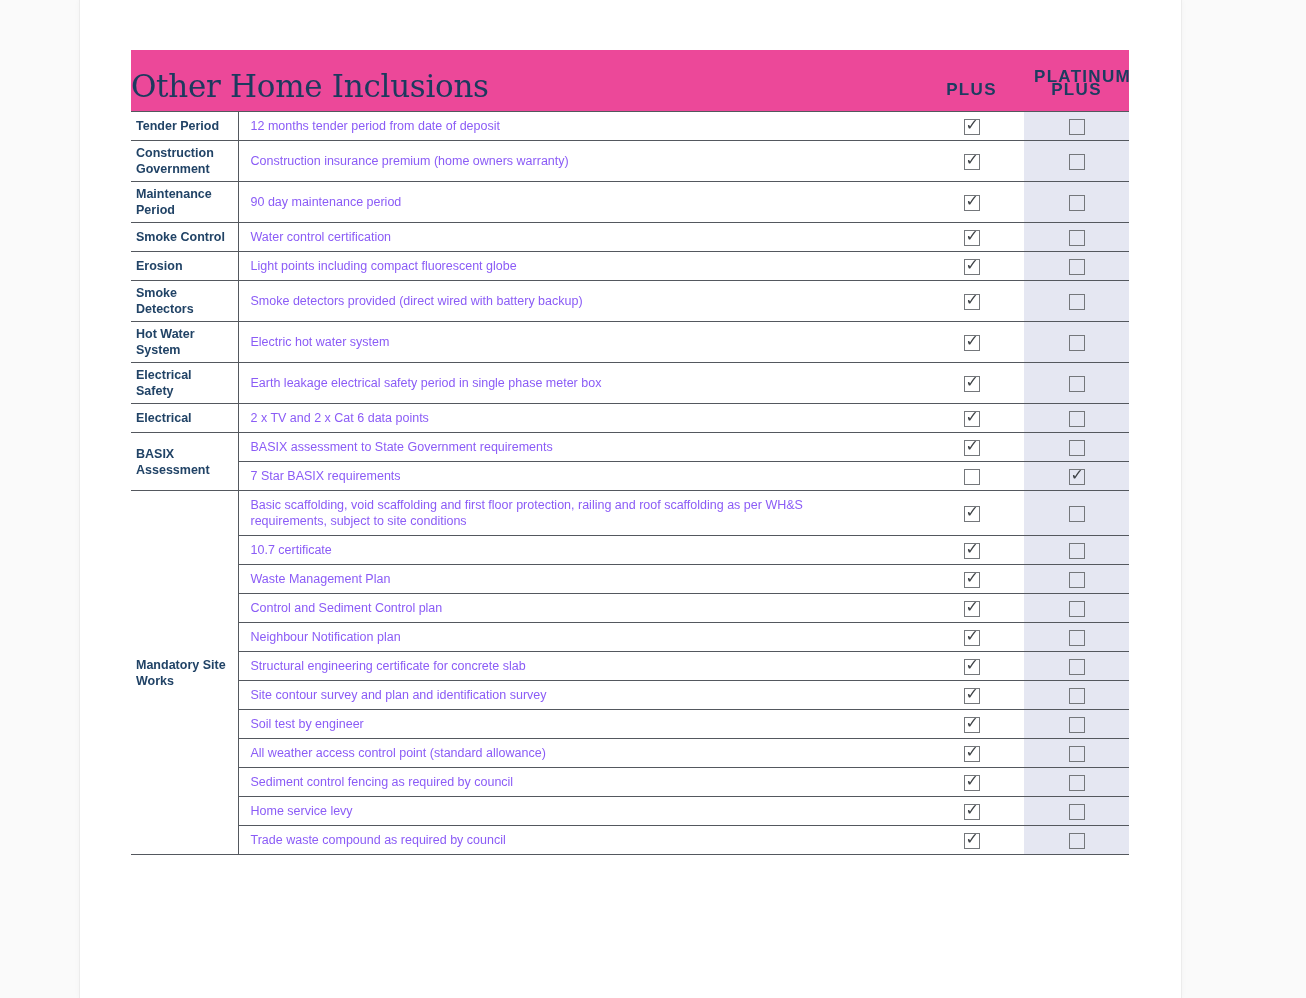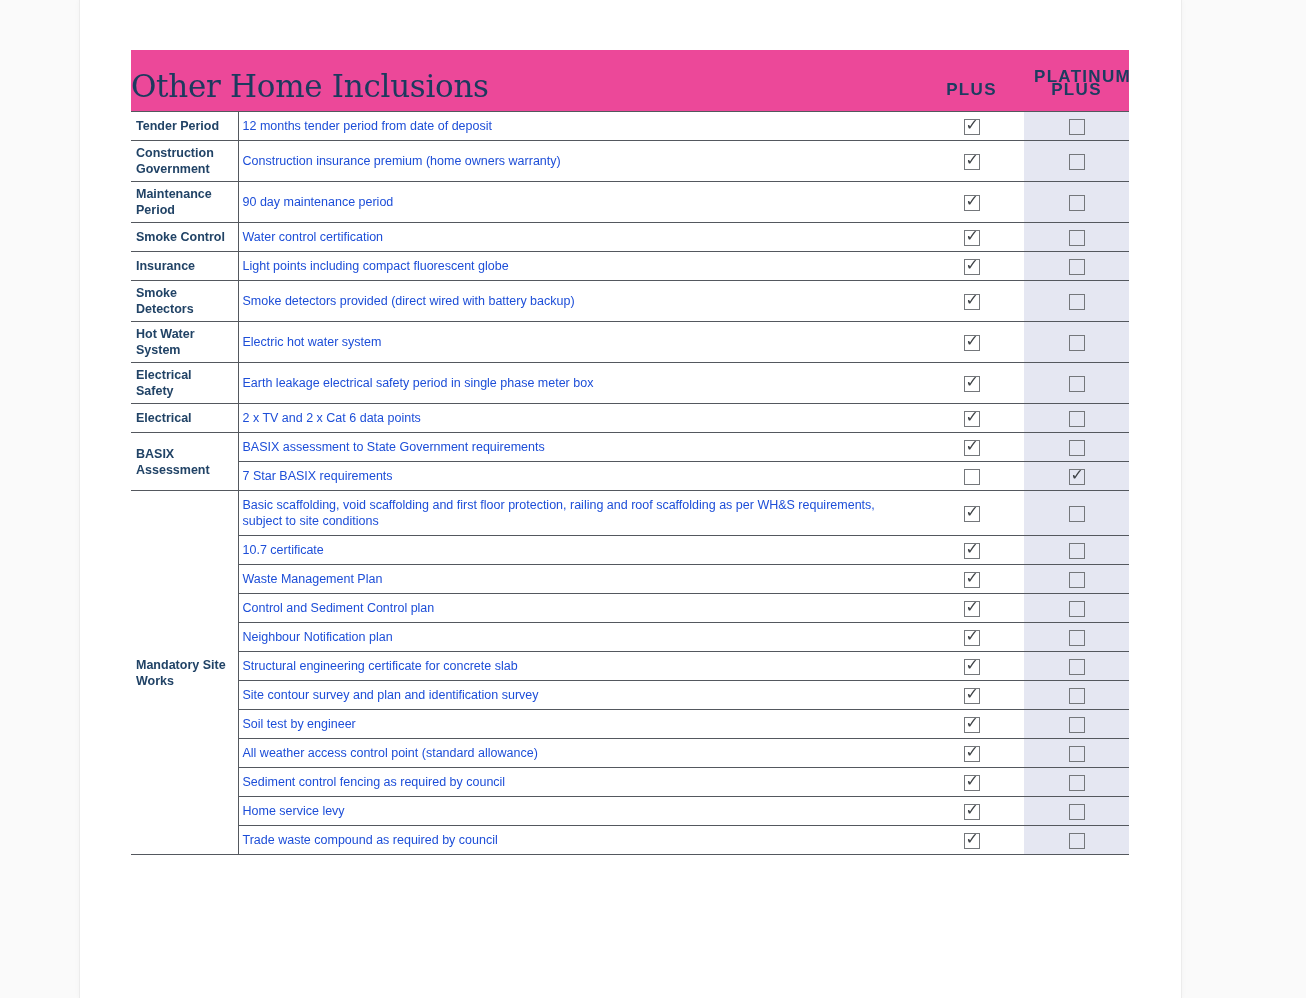--- a/index.html
+++ b/index.html
@@ -62,22 +62,22 @@
     text-align: left;
     font-weight: bold;
     font-size: 12.5px;
     line-height: 16px;
     color: #214366;
     padding: 4px 5px;
   }
   td.desc {
     font-size: 12.5px;
     line-height: 16px;
-    color: #1d4ed8;
-    padding: 6px 40px 6px 4px;
+    color: #8b5cf6;
+    padding: 6px 40px 6px 12px;
   }
   td.cb-cell { text-align: center; padding: 4px 0; }
   td.pp { background: #e5e7f2; }
 
   .cb {
     display: inline-block;
     width: 16px; height: 16px;
     border: 1px solid #74777b;
     position: relative;
     vertical-align: middle;
@@ -137,21 +137,21 @@
           </tr>
 
           <tr>
             <td class="cat">Smoke Control</td>
             <td class="desc">Water control certification</td>
             <td class="cb-cell"><span class="cb checked"></span></td>
             <td class="cb-cell pp"><span class="cb"></span></td>
           </tr>
 
           <tr>
-            <td class="cat">Insurance</td>
+            <td class="cat">Erosion</td>
             <td class="desc">Light points including compact fluorescent globe</td>
             <td class="cb-cell"><span class="cb checked"></span></td>
             <td class="cb-cell pp"><span class="cb"></span></td>
           </tr>
 
           <tr>
             <td class="cat">Smoke Detectors</td>
             <td class="desc">Smoke detectors provided (direct wired with battery backup)</td>
             <td class="cb-cell"><span class="cb checked"></span></td>
             <td class="cb-cell pp"><span class="cb"></span></td>

